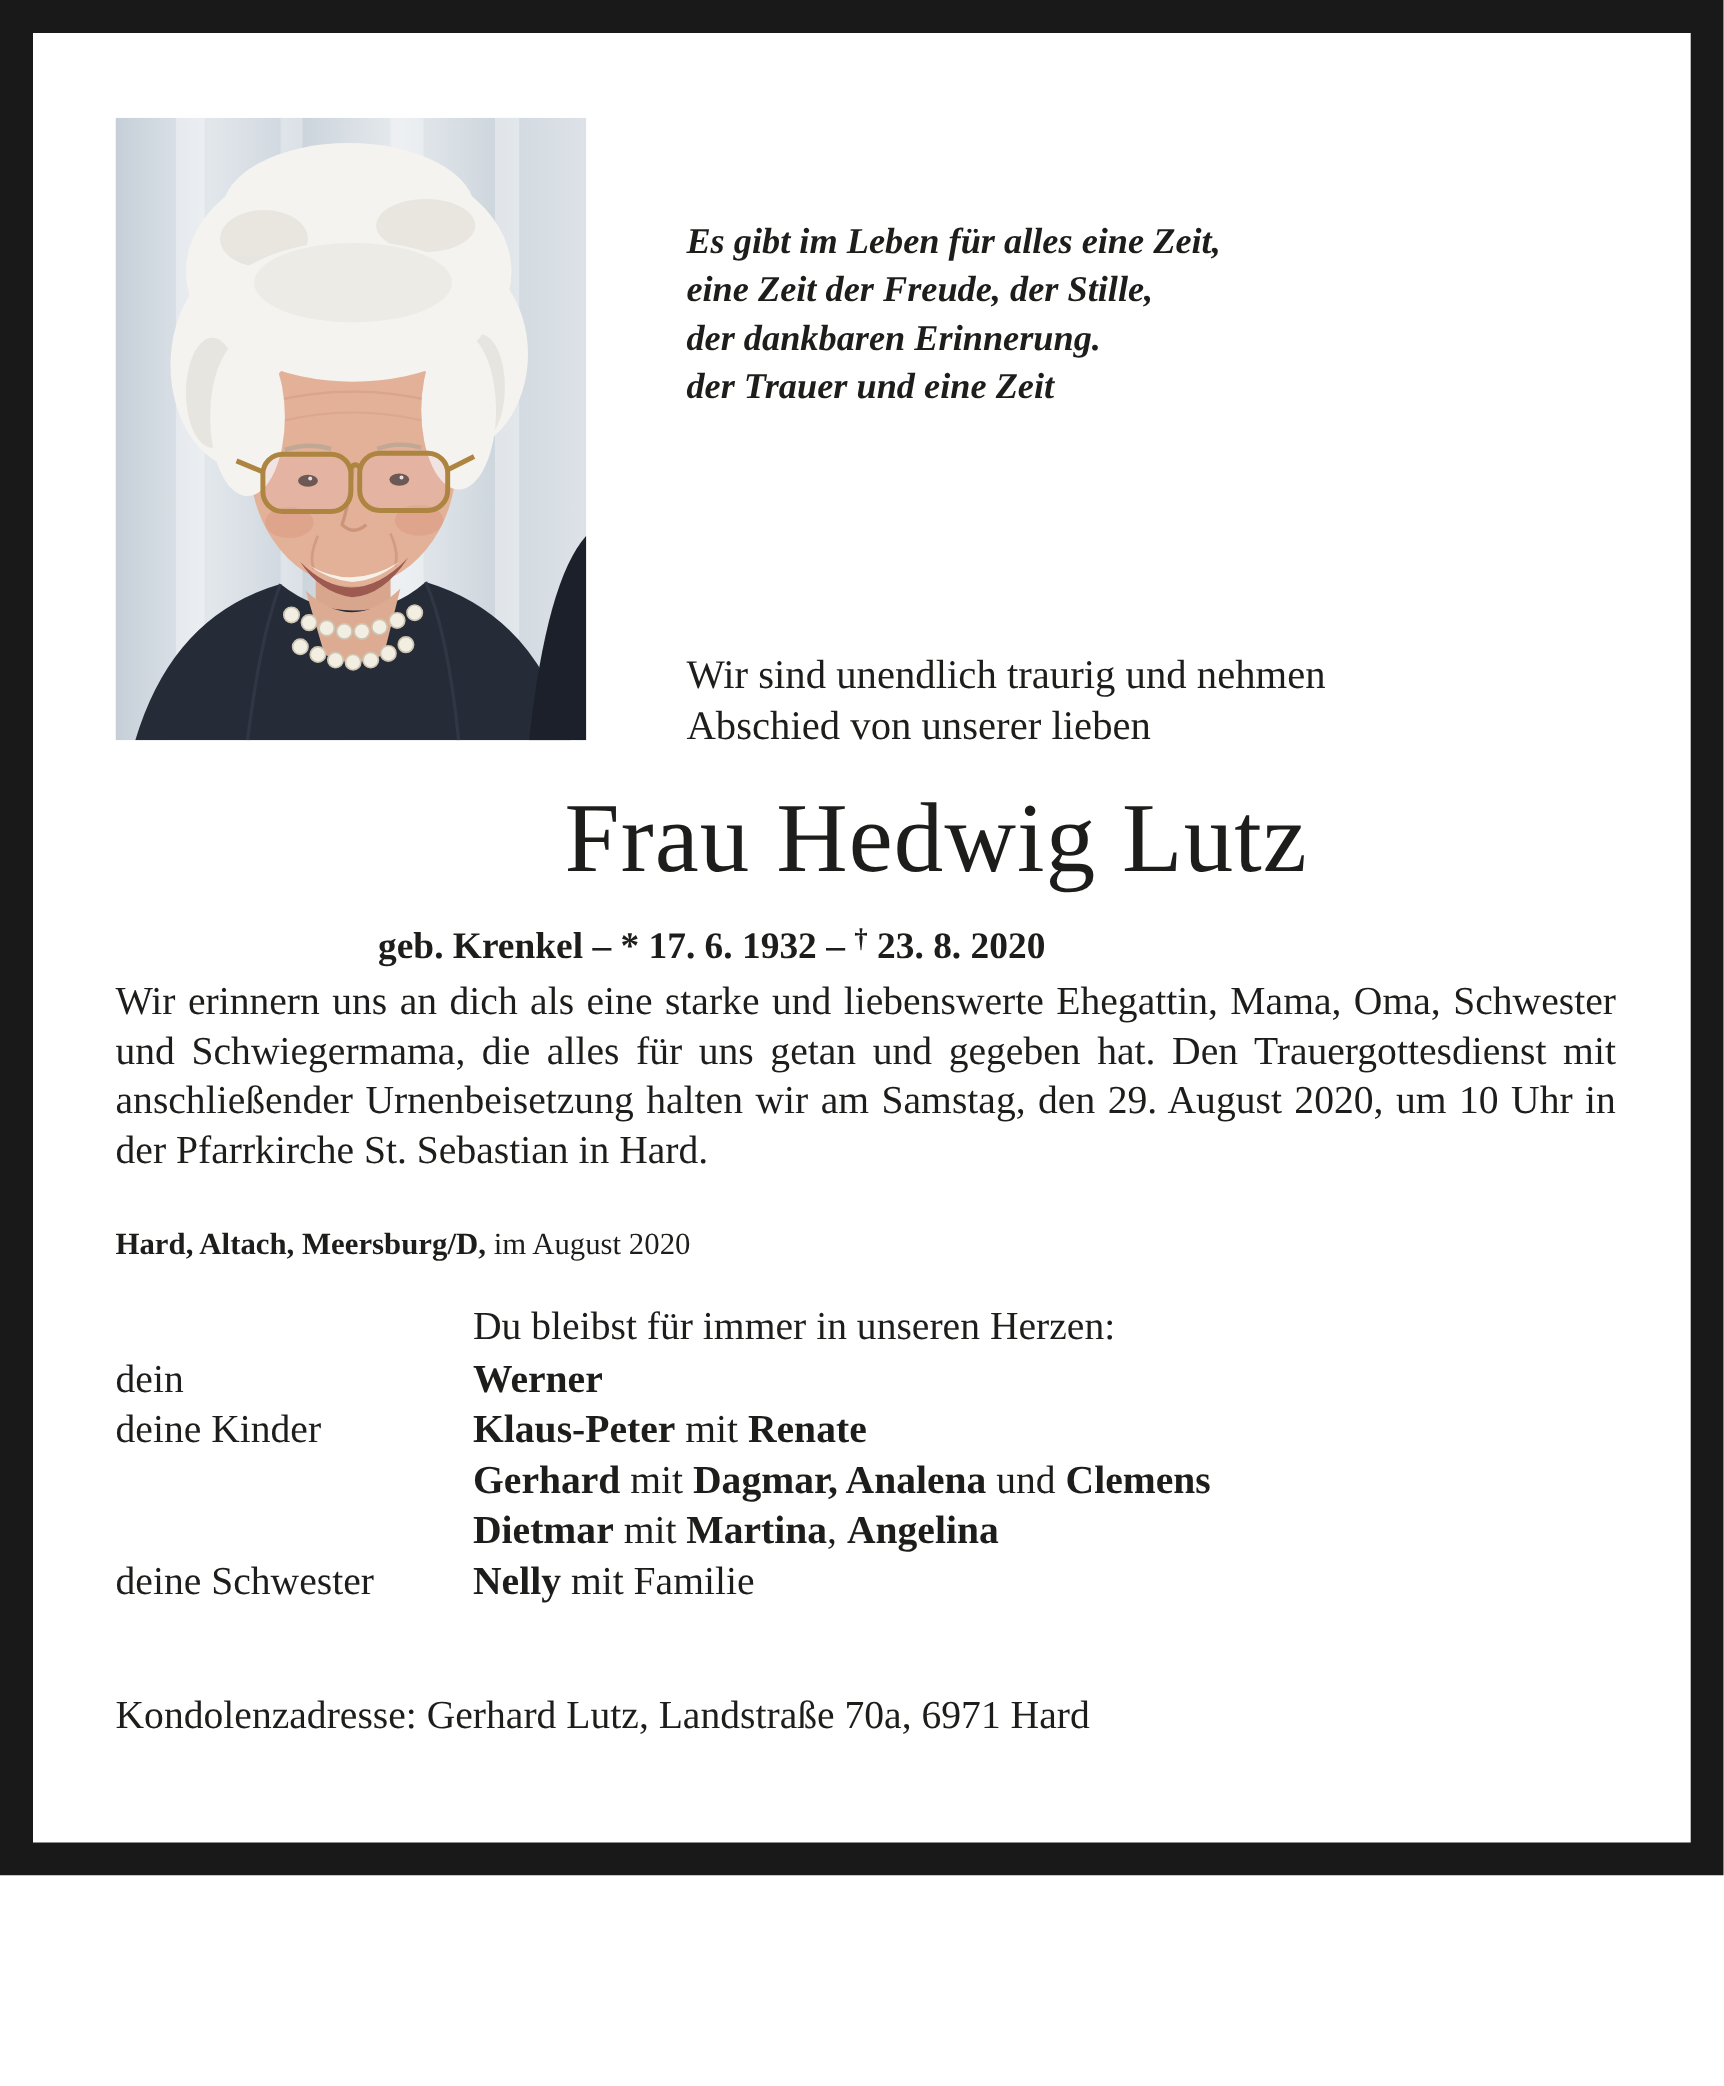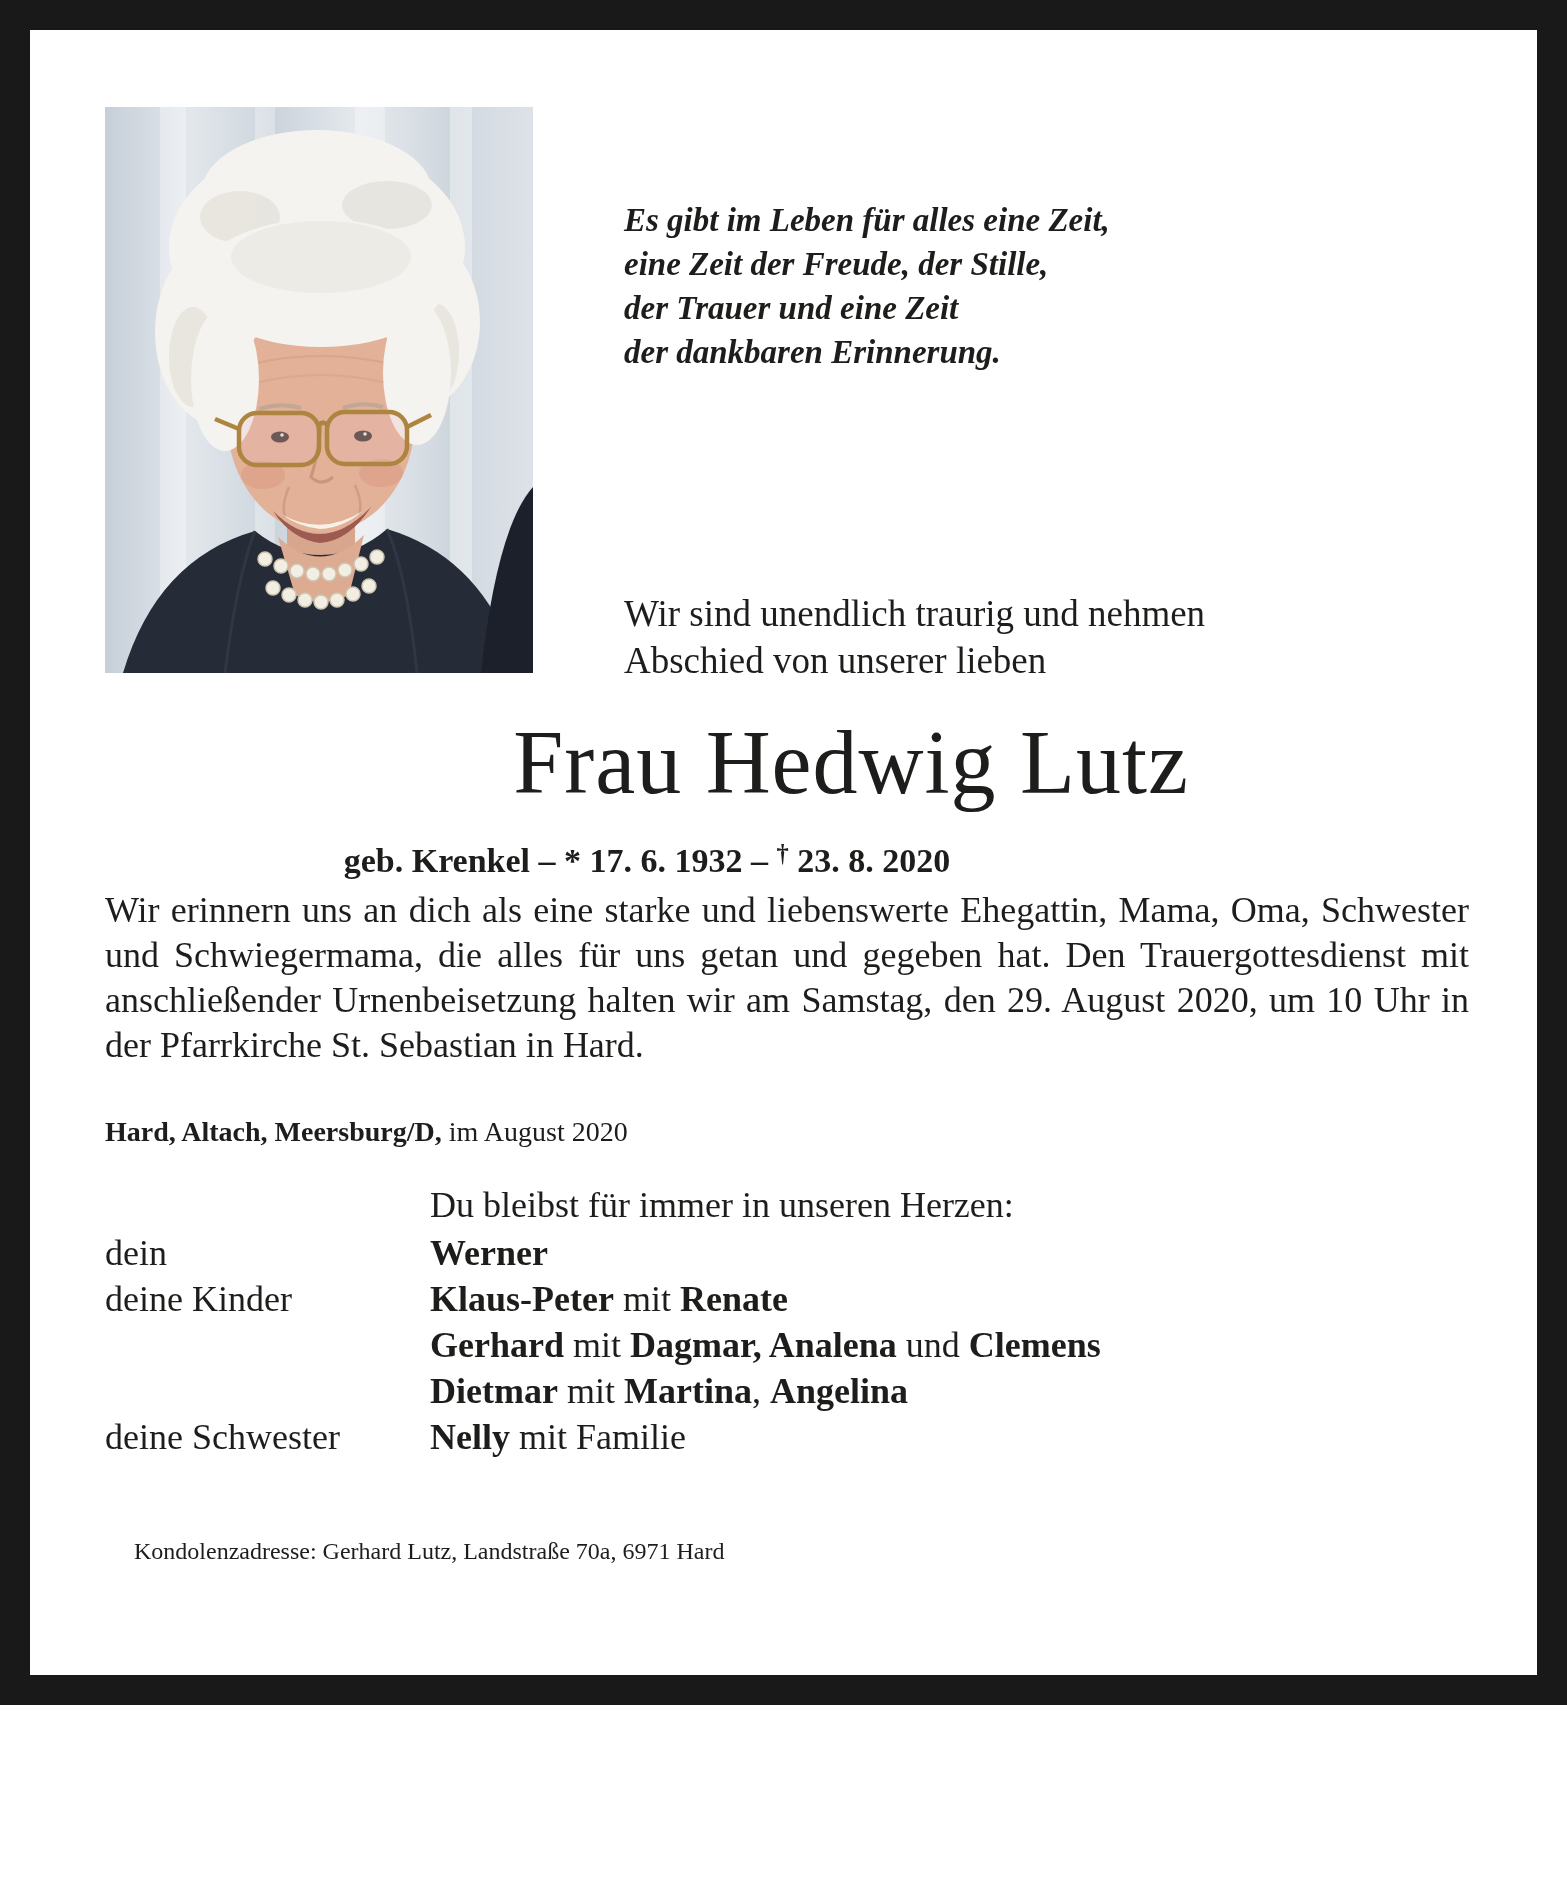--- a/index.html
+++ b/index.html
@@ -60,22 +60,21 @@
   .family {
     position:absolute; left:75px; top:1200px; width:1390px;
     font-size:36px;
   }
   .fam-row { display:flex; line-height:46px; }
   .fam-label { flex:0 0 311px; width:311px; }
   .fam-value { margin-left:14px; }
   .b { font-weight:700; }
   .condolence {
     position:absolute; left:75px; top:1508px;
-    font-size:24px;
-    margin-left:29px;
+    font-size:36px;
   }
 </style>
 </head>
 <body>
 
 <div class="frame">
   <div class="page">
 
     <div class="photo">
       <svg viewBox="0 0 428 566" xmlns="http://www.w3.org/2000/svg">
@@ -166,22 +165,22 @@
           <circle cx="264" cy="479" r="7"></circle>
         </g>
 
         <path d="M428 380 Q392 420 376 566 L428 566 Z" fill="#1c202a"></path>
       </svg>
     </div>
 
     <div class="quote">
         <div>Es gibt im Leben für alles eine Zeit,</div>
         <div>eine Zeit der Freude, der Stille,</div>
+        <div>der dankbaren Erinnerung.</div>
         <div>der Trauer und eine Zeit</div>
-        <div>der dankbaren Erinnerung.</div>
       </div>
 
     <div class="intro">
         <div>Wir sind unendlich traurig und nehmen</div>
         <div>Abschied von unserer lieben</div>
       </div>
 
     <h1 class="name">Frau Hedwig Lutz</h1>
 
     <div class="dates"><span>geb. Krenkel – * 17. 6. 1932 – </span><span class="dagger">†</span><span> 23. 8. 2020</span></div>

